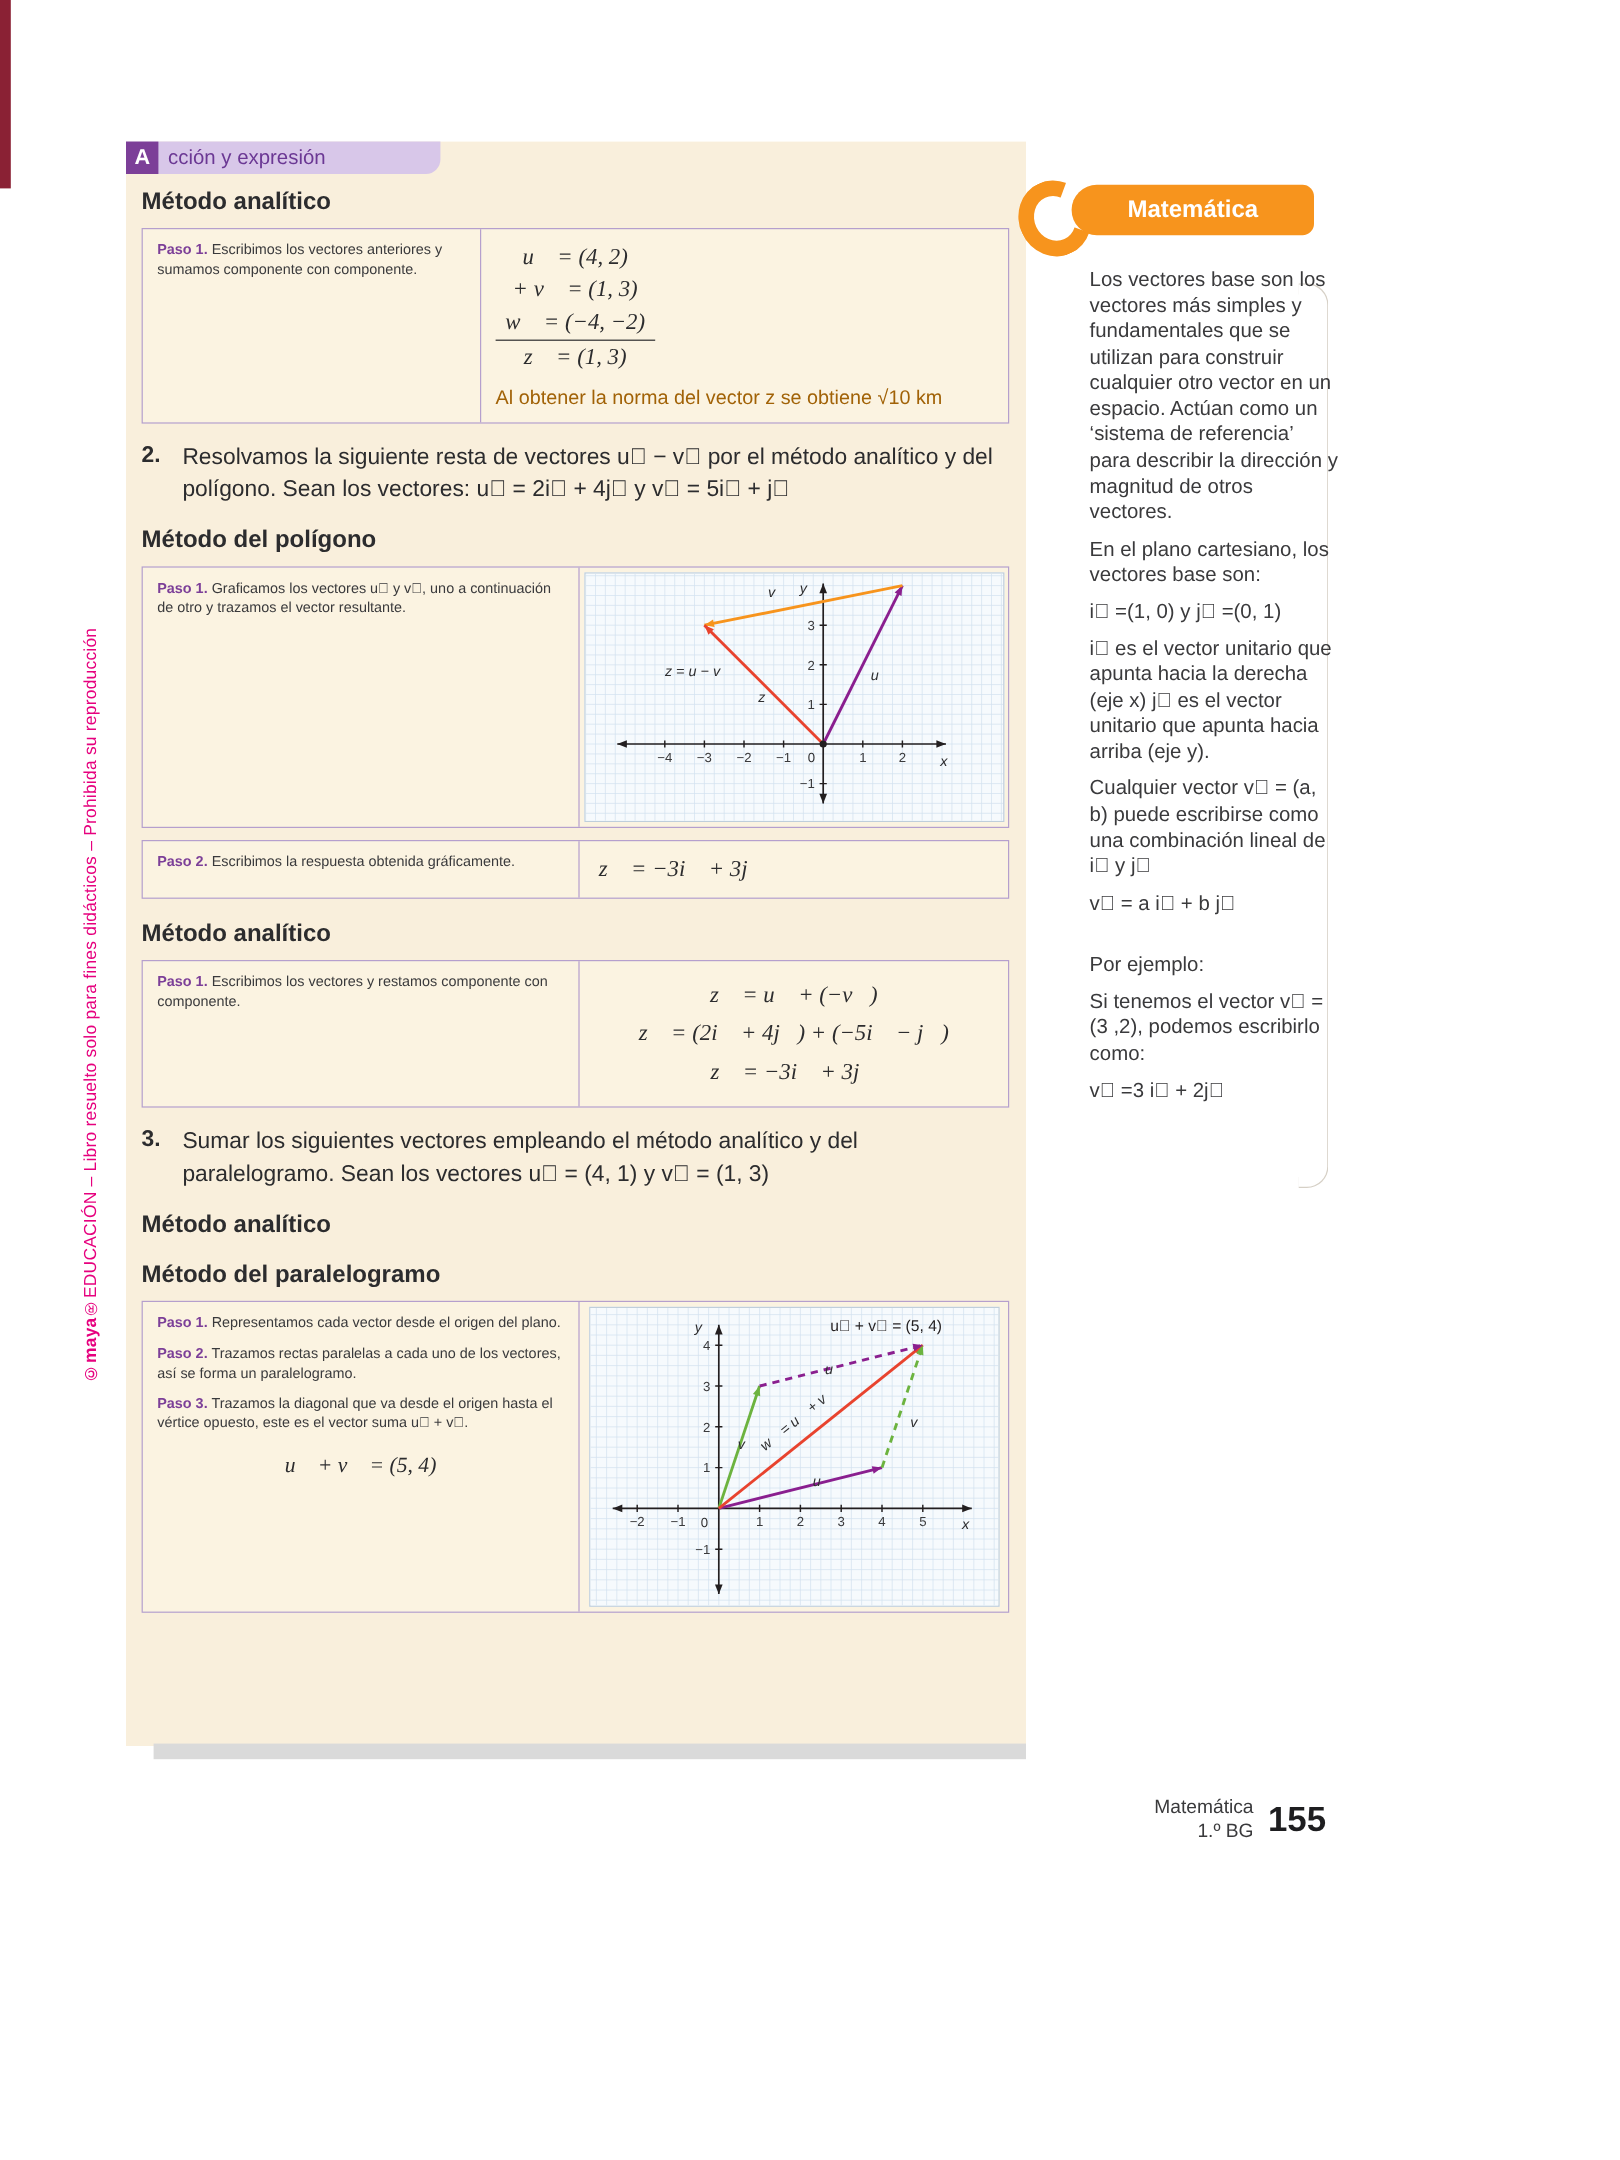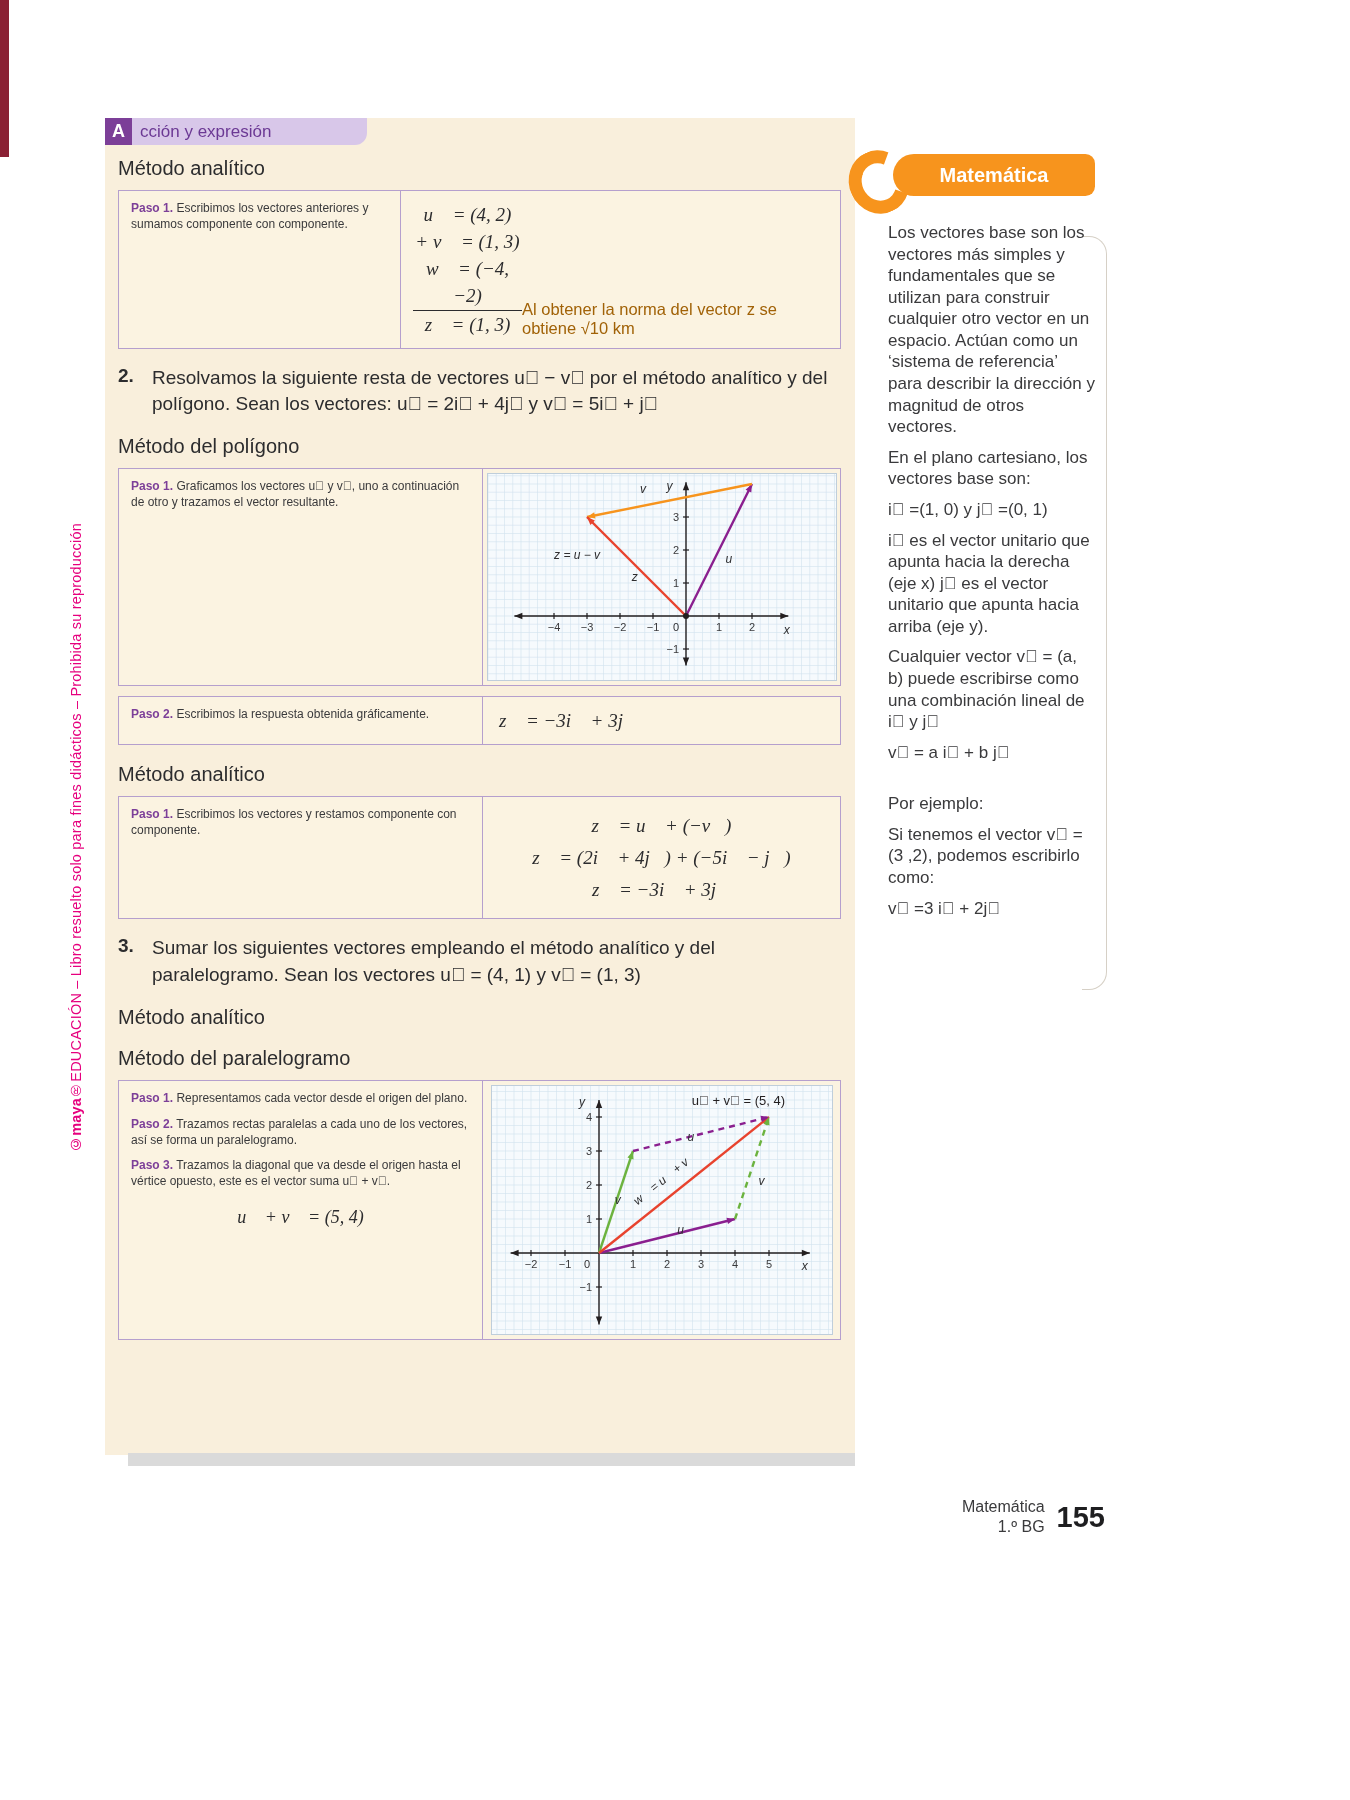--- a/index.html
+++ b/index.html
@@ -21,31 +21,31 @@
   }
   .acc-header{
     position:relative;height:27px;width:262px;background:#d8c7e9;
     border-radius:0 0 12px 0;display:flex;align-items:center;margin:0 0 12px 0;
   }
   .acc-badge{
     width:27px;height:27px;background:#7c3f98;color:#fff;font-weight:bold;font-size:18px;
     display:flex;align-items:center;justify-content:center;flex:none;
   }
   .acc-title{color:#6b3894;font-weight:normal;font-size:17px;padding-left:8px;}
-  h2.heading{font-size:20px;font-weight:normal;color:#2c2c2e;margin:18px 10px 10px 13px;}
+  h2.heading{font-size:20px;font-weight:bold;color:#2c2c2e;margin:18px 10px 10px 13px;}
   h2.heading.first{margin-top:8px;}
   .box{
     border:1.6px solid #b59fcd;background:#fbf3e1;display:flex;
     margin:0 14px 10px 13px;box-sizing:border-box;
   }
   .lcell{box-sizing:border-box;border-right:1.6px solid #b59fcd;padding:10px 12px;flex:none;}
   .lcell.w282{width:282px;}
   .lcell.w364{width:364px;}
   .rcell{flex:1;box-sizing:border-box;padding:10px 12px;}
-  .rcell.center{display:flex;flex-direction:row;align-items:flex-end;justify-content:center;}
+  .rcell.center{display:flex;flex-direction:column;align-items:flex-start;justify-content:center;}
   .rcell.vcenter{display:flex;align-items:center;padding-left:16px;}
   .rcell.figcell{padding:4px;display:flex;align-items:center;justify-content:center;}
   .ptext{margin:0 0 10px 0;font-size:12px;line-height:1.32;color:#3a3a3c;}
   .ptext:last-child{margin-bottom:0;}
   .paso{color:#7c3f98;font-weight:bold;}
   .math{
     font-family:"Liberation Serif", serif;font-style:italic;
     font-size:19px;color:#2c2c2e;line-height:27px;
   }
   .sum-stack{display:inline-block;text-align:center;}
@@ -66,21 +66,21 @@
   }
   .side-tab{
     position:absolute;left:893px;top:154px;width:202px;height:42px;background:#f7941d;
     border-radius:22px 10px 10px 22px;color:#fff;font-weight:bold;font-size:20px;
     display:flex;align-items:center;justify-content:center;
   }
   .side-frame{
     position:absolute;left:1082px;top:236px;width:24px;height:752px;
     border:1.5px solid #d6d0c6;border-left:none;border-radius:0 18px 18px 0;
   }
-  .sidebar-text{position:absolute;left:888px;top:222px;width:208px;font-size:17px;line-height:1.27;color:#3a3a3c;}
+  .sidebar-text{position:absolute;left:908px;top:222px;width:208px;font-size:17px;line-height:1.27;color:#3a3a3c;}
   .sidebar-text p{margin:0 0 9px 0;}
   .sidebar-text p.gap-top{margin-top:30px;}
   
   .footer{position:absolute;left:905px;top:1497px;width:200px;display:flex;align-items:center;justify-content:flex-end;gap:12px;}
   .fmeta{text-align:right;font-size:16px;color:#3a3a3c;line-height:1.25;}
   .fpage{font-size:29px;font-weight:bold;color:#1e1e20;}
 </style>
 </head>
 <body>
 

